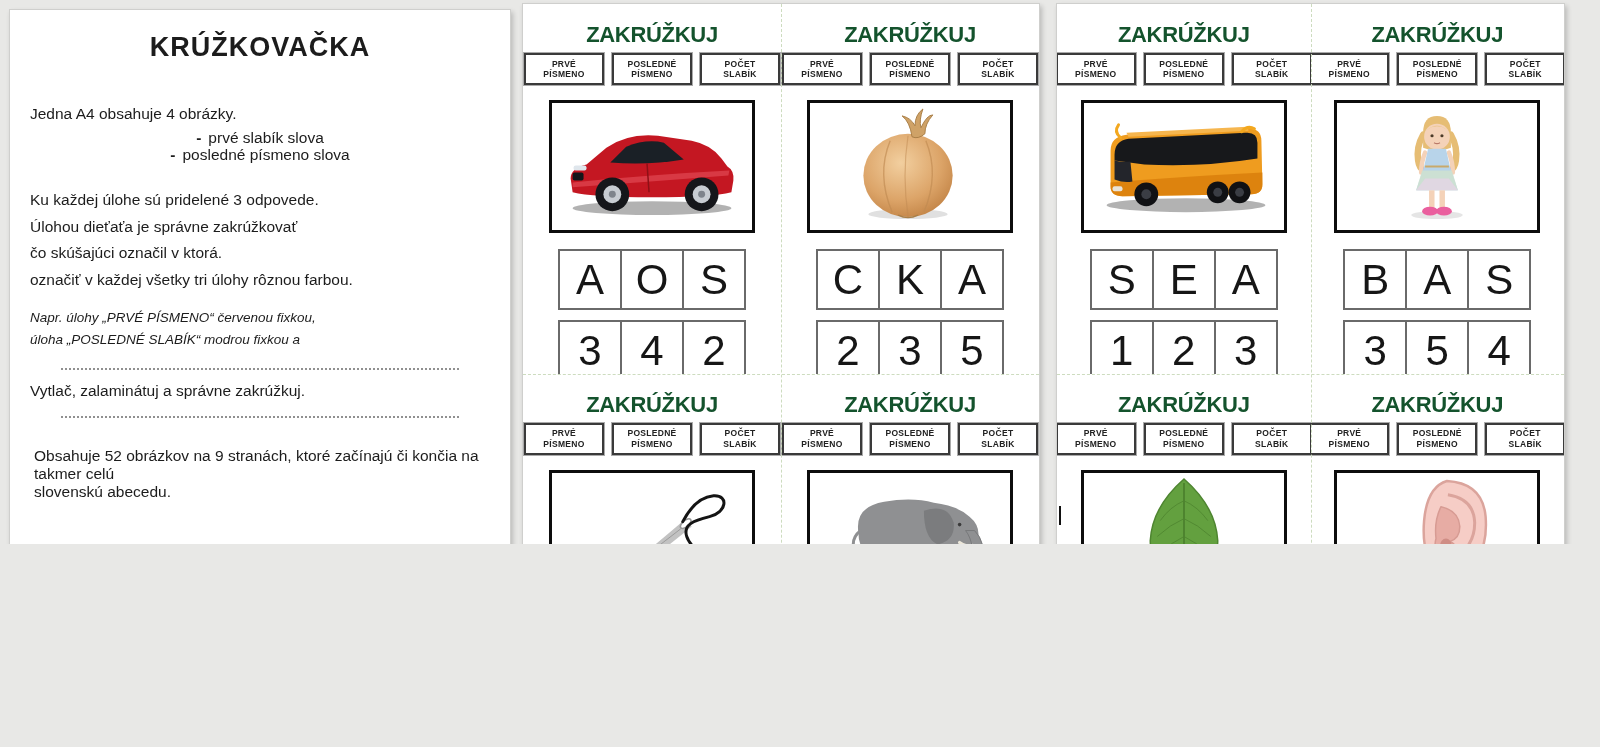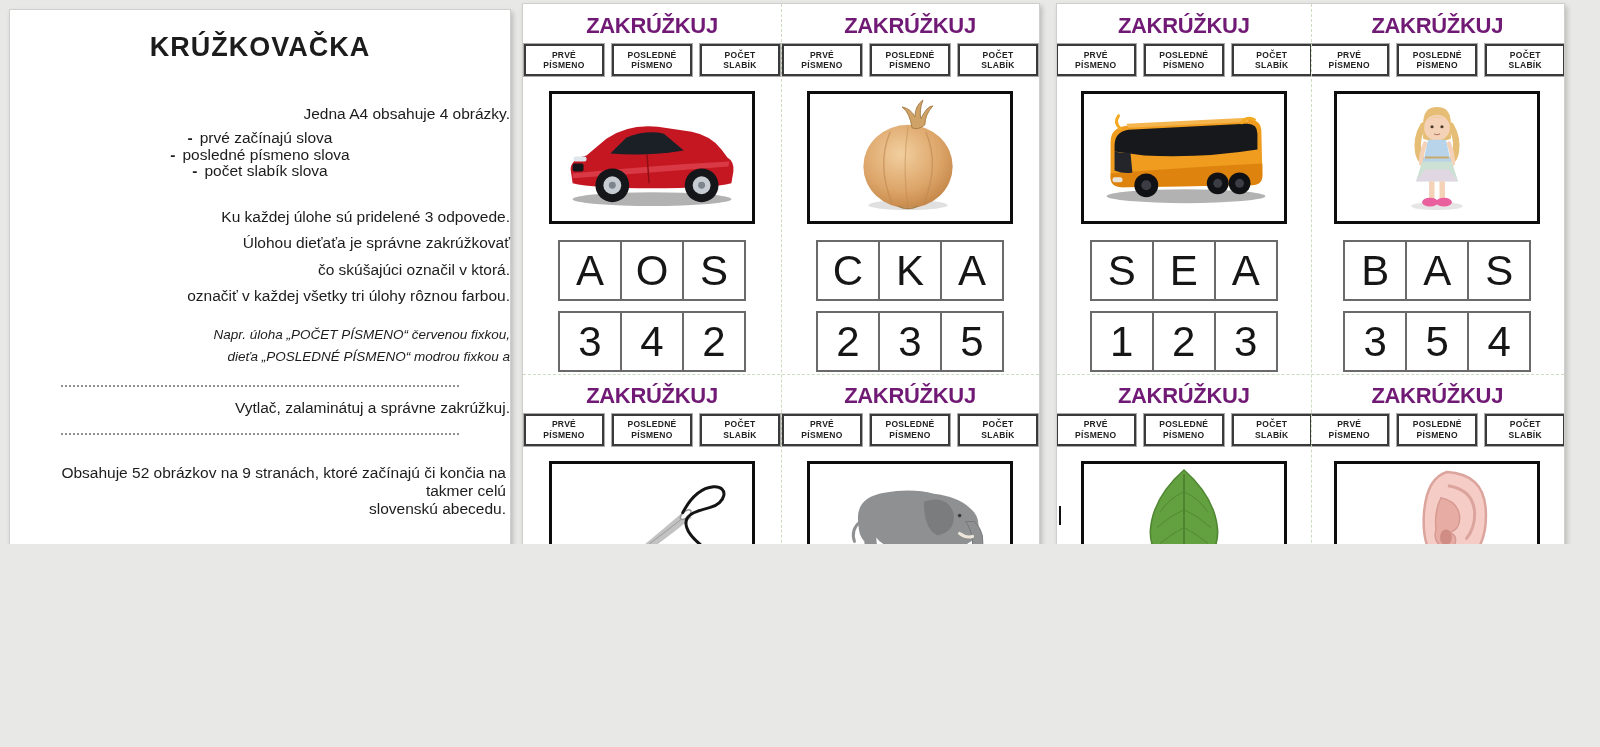--- a/index.html
+++ b/index.html
@@ -6,21 +6,21 @@
   body{font-family:"Liberation Sans", sans-serif; background:var(--canvas-bg,#e8e8e6);}
   .stage{position:relative;width:1600px;height:544px;background:var(--canvas-bg,#e8e8e6);overflow:hidden;}
   .page{position:absolute;background:#fff;border:1px solid #cfcfcd;box-shadow:2px 3px 5px rgba(0,0,0,.20);box-sizing:border-box;}
   #intro{left:9px;top:9px;width:502px;height:728px;}
   #sheet-0{left:522px;top:3px;width:518px;height:741px;}
   #sheet-1{left:1056px;top:3px;width:509px;height:741px;}
 
   
   #intro{color:#1c1c1c;}
   .intro-title{margin-top:22px;text-align:center;font-size:27px;font-weight:bold;letter-spacing:1px;}
-  .iline{text-align:right;font-size:15.5px;margin-left:20px;}
+  .iline{text-align:left;font-size:15.5px;margin-left:20px;}
   .lead1{margin-top:42px;}
   .lead2{margin-top:9px;}
   .bullets{margin-top:7px;}
   .bullet{text-align:center;font-size:15.5px;line-height:16.5px;}
   .bullet .dash{font-weight:bold;margin-right:7px;}
   .body-block{margin-top:24px;}
   .body-block .iline{line-height:26.5px;}
   .example{margin-top:14px;font-style:italic;font-size:13.5px;}
   .example .iline{line-height:22px;font-size:13.5px;}
   .dots{width:398px;margin:16px auto 0;height:1px;border-bottom:2px dotted #909090;}
@@ -33,21 +33,21 @@
   .smudge-pink{position:absolute;left:345px;bottom:40px;width:48px;height:10px;transform:rotate(-14deg);
     background:radial-gradient(ellipse at center, rgba(238,120,214,.45), rgba(238,120,214,0) 70%);}
   .smudge-green{position:absolute;left:218px;bottom:62px;width:34px;height:8px;transform:rotate(10deg);
     background:radial-gradient(ellipse at center, rgba(120,200,130,.40), rgba(120,200,130,0) 70%);}
 
   
   .sheet .grid{position:absolute;inset:0;display:grid;grid-template-columns:1fr 1fr;grid-template-rows:1fr 1fr;}
   .hdiv{position:absolute;left:0;right:0;top:50%;border-top:1px dashed var(--guide-dash,#cddcbf);}
   .vdiv{position:absolute;top:0;bottom:0;left:50%;border-left:1px dashed var(--guide-dash,#cddcbf);}
   .card{display:flex;flex-direction:column;align-items:center;padding-top:9px;overflow:hidden;}
-  .card-title{font-size:22px;font-weight:bold;letter-spacing:-.3px;color:#701a75;}
+  .card-title{font-size:22px;font-weight:bold;letter-spacing:-.3px;color:#14532d;margin-top:9px;}
   .label-row{margin-top:5px;display:flex;gap:8px;border-radius:10px;}
   .label-box{width:76px;height:28px;border:2px solid #3a3a3a;outline:1px solid #aaa;background:#fff;
     display:flex;flex-direction:column;align-items:center;justify-content:center;
     font-size:8.5px;font-weight:bold;line-height:10.5px;letter-spacing:.3px;color:#222;text-align:center;}
   .img-box{margin-top:15px;width:200px;height:127px;border:3px solid #0d0d0d;background:#fff;
     display:flex;align-items:center;justify-content:center;}
   .img-box svg{width:100%;height:100%;}
   .cell-row{display:flex;border:2px solid #6a6a6a;}
   .cell-row.letters{margin-top:16px;}
   .cell-row.numbers{margin-top:10px;}
@@ -62,35 +62,34 @@
 </head>
 <body>
 
 <div class="stage">
 
   <section class="page" id="intro">
     <h1 class="intro-title">KRÚŽKOVAČKA</h1>
     <div class="iline lead1">Jedna A4 obsahuje 4 obrázky.</div>
 
     <div class="bullets">
-      <div class="bullet"><span class="dash">-</span><span>prvé začínajú slova</span></div>
+      <div class="bullet"><span class="dash">-</span><span>prvé slabík slova</span></div>
       <div class="bullet"><span class="dash">-</span><span>posledné písmeno slova</span></div>
-      <div class="bullet"><span class="dash">-</span><span>počet slabík slova</span></div>
     </div>
 
     <div class="body-block">
       <div class="iline">Ku každej úlohe sú pridelené 3 odpovede.</div>
       <div class="iline">Úlohou dieťaťa je správne zakrúžkovať</div>
       <div class="iline">čo skúšajúci označil v ktorá.</div>
       <div class="iline">označiť v každej všetky tri úlohy rôznou farbou.</div>
     </div>
 
     <div class="example">
-      <div class="iline">Napr. úloha „POČET PÍSMENO“ červenou fixkou,</div>
-      <div class="iline">dieťa „POSLEDNÉ PÍSMENO“ modrou fixkou a</div>
+      <div class="iline">Napr. úlohy „PRVÉ PÍSMENO“ červenou fixkou,</div>
+      <div class="iline">úloha „POSLEDNÉ SLABÍK“ modrou fixkou a</div>
     </div>
 
     <div class="dots"></div>
     <div class="iline print-line">Vytlač, zalaminátuj a správne zakrúžkuj.</div>
     <div class="dots dots2"></div>
 
     <div class="footer-block">
       <div class="iline">Obsahuje 52 obrázkov na 9 stranách, ktoré začínajú či končia na takmer celú</div>
       <div class="iline">slovenskú abecedu.</div>
     </div>

